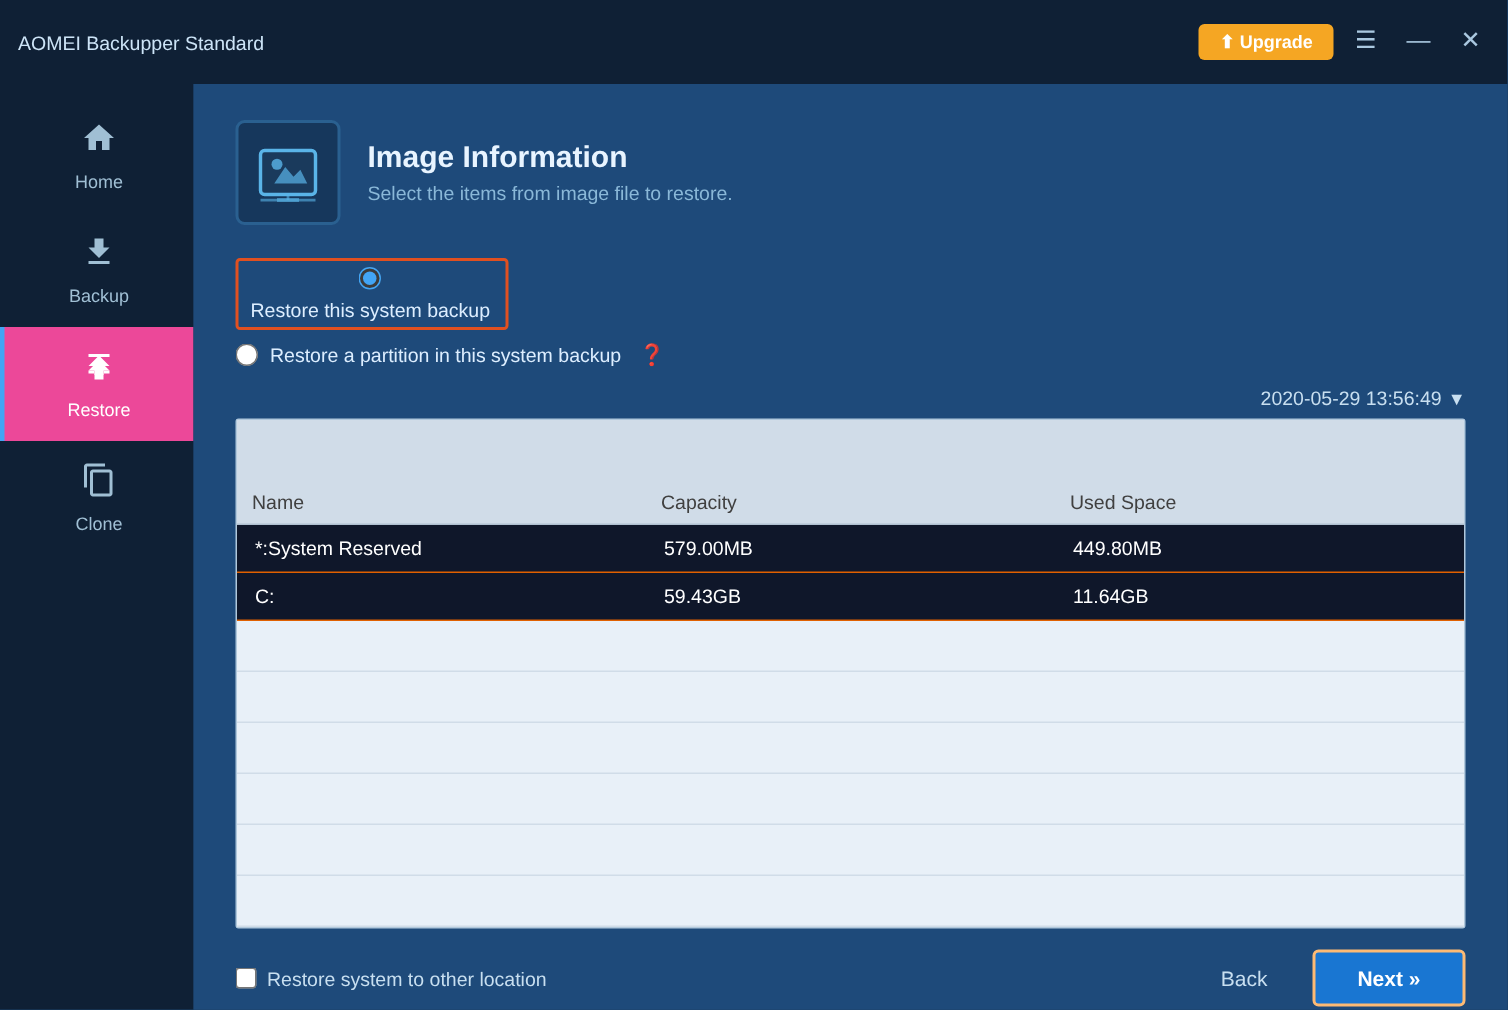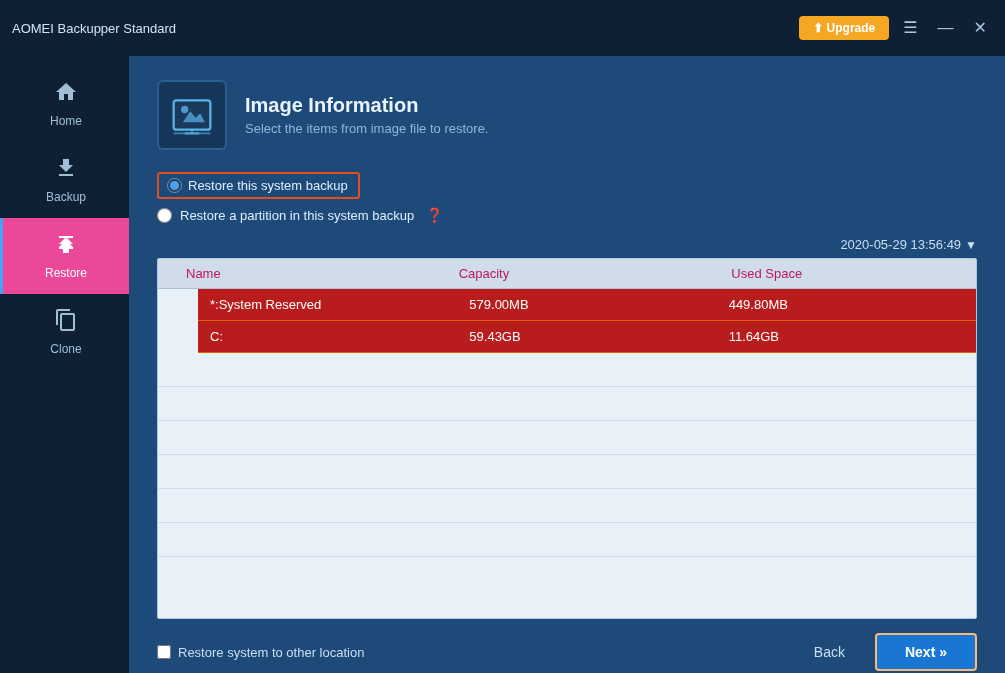--- a/index.html
+++ b/index.html
@@ -157,20 +157,21 @@
       color: #ddeeff;
       font-size: 13px;
     }
     .radio-option-box {
       display: flex;
       align-items: center;
       gap: 6px;
       border: 2px solid #e05020;
       padding: 4px 10px 4px 8px;
       border-radius: 3px;
+      flex-direction: column;
     }
     .help-icon {
       color: #8ab8d8;
       font-size: 14px;
       cursor: pointer;
       margin-left: 4px;
     }
 
     
     #timestamp-row {
@@ -200,38 +201,38 @@
       flex-direction: column;
       min-height: 0;
     }
     #table-header {
       display: grid;
       grid-template-columns: 1fr 1fr 1fr;
       background: #d0dce8;
       border-bottom: 1px solid #b0c0d0;
     }
     .th-cell {
-      padding: 7px 28px;
-      color: #be185d;
+      padding: 7px 10px;
+      color: #404040;
       font-size: 13px;
       font-weight: 500;
+      margin-top: 40px;
     }
     #table-body {
       flex: 1;
       overflow: hidden;
     }
     .table-row {
       display: grid;
       grid-template-columns: 1fr 1fr 1fr;
       border-bottom: 1px solid #c0d0e0;
     }
     .table-row.highlighted {
-      background: #b91c1c;
+      background: #0f172a;
       border-bottom: 1px solid #e06000;
-      margin-left: 40px;
     }
     .td-cell {
       padding: 8px 12px;
       font-size: 13px;
       color: #2a3a4a;
     }
     .table-row.highlighted .td-cell {
       color: #fff;
       font-weight: 500;
     }

